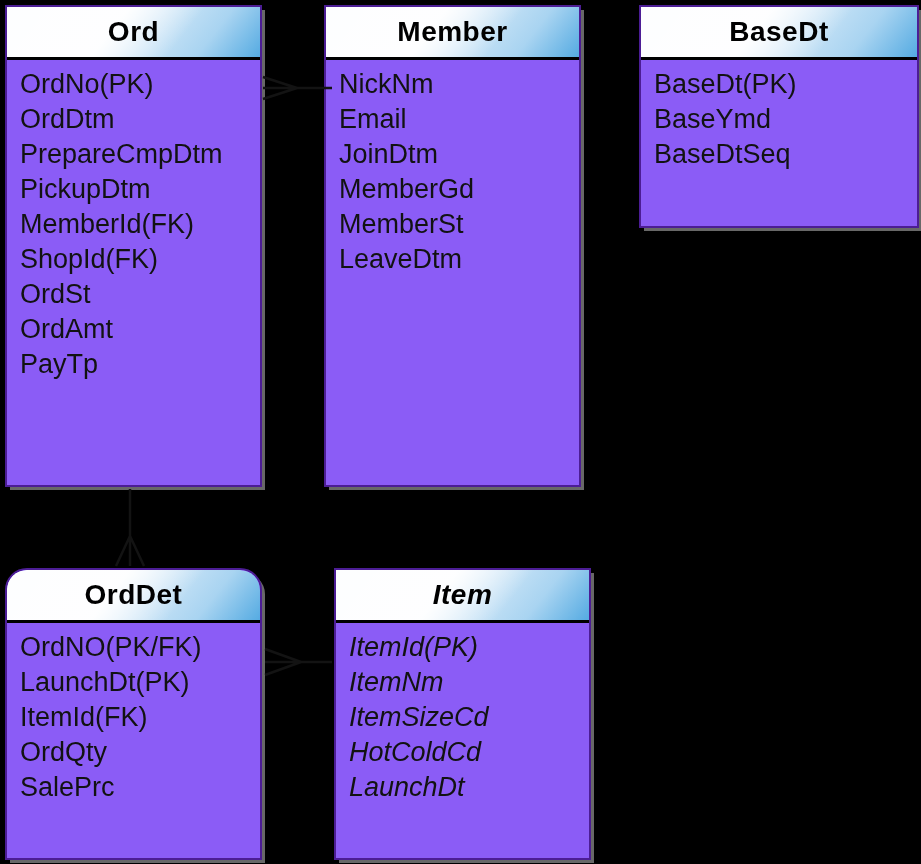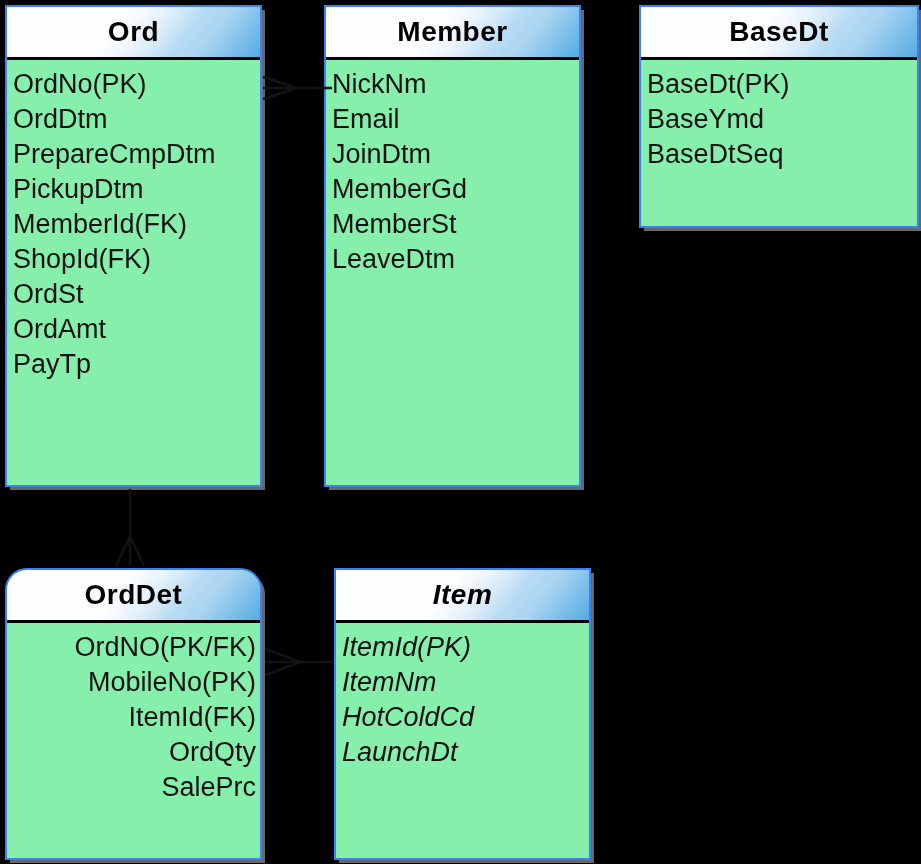--- a/index.html
+++ b/index.html
@@ -2,44 +2,44 @@
 <html><head>
 <meta charset="utf-8">
 <style>
   html,body{margin:0;padding:0;background:#000;}
   #canvas{
     position:relative;width:921px;height:864px;background:#000;overflow:hidden;
     font-family:"Liberation Sans","DejaVu Sans",sans-serif;
   }
   .entity{
     position:absolute;box-sizing:border-box;
-    border:2px solid #3b82f6;background:#86efac;
+    border:2px solid #4c1d95;background:#8b5cf6;
     box-shadow:4px 4px 0 -1px #686868;
     z-index:1;
   }
   .ent-header{
     height:50px;border-bottom:3px solid #000;
     display:flex;align-items:center;justify-content:center;
     background:
       linear-gradient(128deg, rgba(255,255,255,0.95) 0%, rgba(255,255,255,0.95) 42%, rgba(255,255,255,0) 68%),
       linear-gradient(128deg, #dcebf8 0%, #eaf3fb 38%, #a9d4f1 78%, #55abe2 100%);
   }
   .ent-title{
     font-size:28px;font-weight:600;color:#000;letter-spacing:0.5px;
   }
   .ent-body{
-    padding:7px 4px 0 6px;
+    padding:7px 4px 0 13px;
   }
   .field-row{
     font-size:27px;line-height:35px;color:#121212;white-space:nowrap;
   }
   .e-ord   {left:5px;  top:5px;   width:257px;height:482px;}
   .e-member{left:324px;top:5px;   width:257px;height:482px;}
   .e-basedt{left:639px;top:5px;   width:280px;height:223px;}
-  .e-orddet{left:5px;  top:568px; width:257px;height:292px;border-radius:22px 22px 0 0;overflow:hidden;text-align:right;}
+  .e-orddet{left:5px;  top:568px; width:257px;height:292px;border-radius:22px 22px 0 0;overflow:hidden;}
   .e-item  {left:334px;top:568px; width:257px;height:292px;font-style:italic;}
   .e-orddet .ent-header{border-radius:20px 20px 0 0;}
   #rel-overlay{
     position:absolute;left:0;top:0;width:921px;height:864px;
     z-index:2;pointer-events:none;
   }
   #rel-overlay path{fill:none;stroke-width:2.5px;}
 </style>
 </head>
 <body>
@@ -93,32 +93,33 @@
         <div class="field-row">BaseDtSeq</div>
       </div>
   </div>
 
   <div class="entity e-orddet">
     <div class="ent-header">
       <span class="ent-title">OrdDet</span>
     </div>
     <div class="ent-body">
         <div class="field-row">OrdNO(PK/FK)</div>
-        <div class="field-row">MobileNo(PK)</div>
+        <div class="field-row">LaunchDt(PK)</div>
         <div class="field-row">ItemId(FK)</div>
         <div class="field-row">OrdQty</div>
         <div class="field-row">SalePrc</div>
       </div>
   </div>
 
   <div class="entity e-item">
     <div class="ent-header">
       <span class="ent-title">Item</span>
     </div>
     <div class="ent-body">
         <div class="field-row">ItemId(PK)</div>
         <div class="field-row">ItemNm</div>
+        <div class="field-row">ItemSizeCd</div>
         <div class="field-row">HotColdCd</div>
         <div class="field-row">LaunchDt</div>
       </div>
   </div>
 
 </div>
 
 </body></html>

